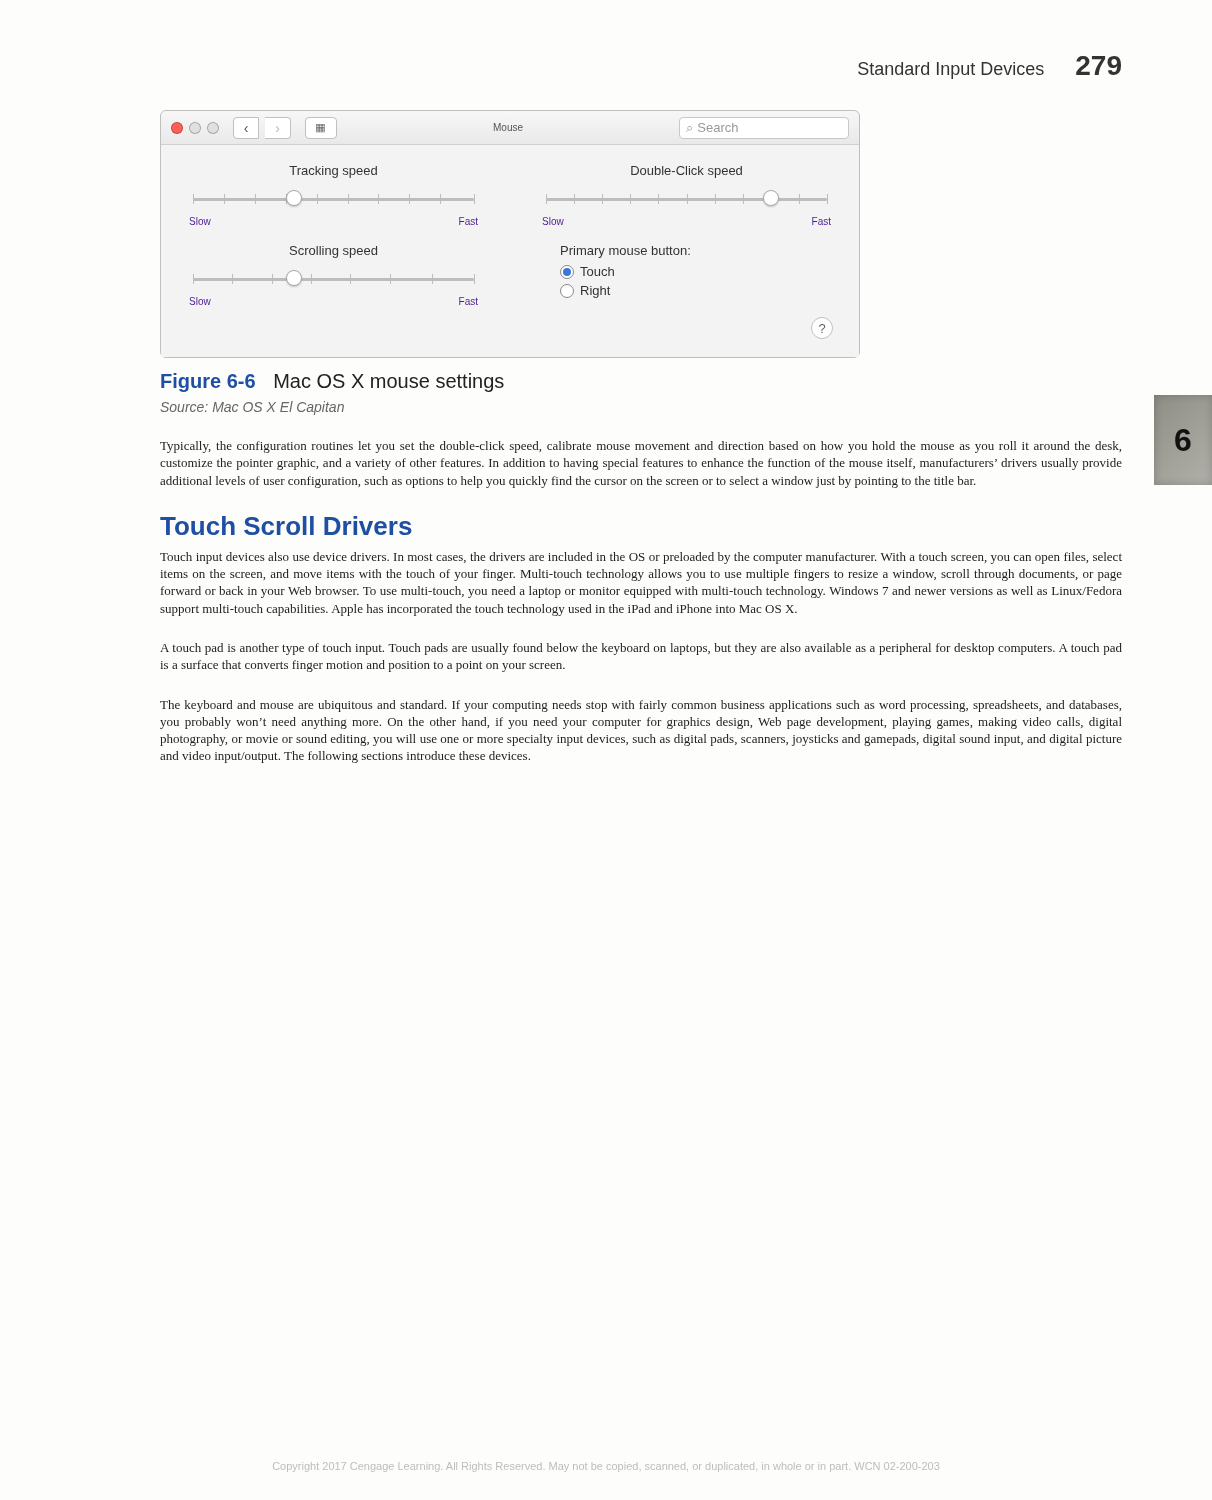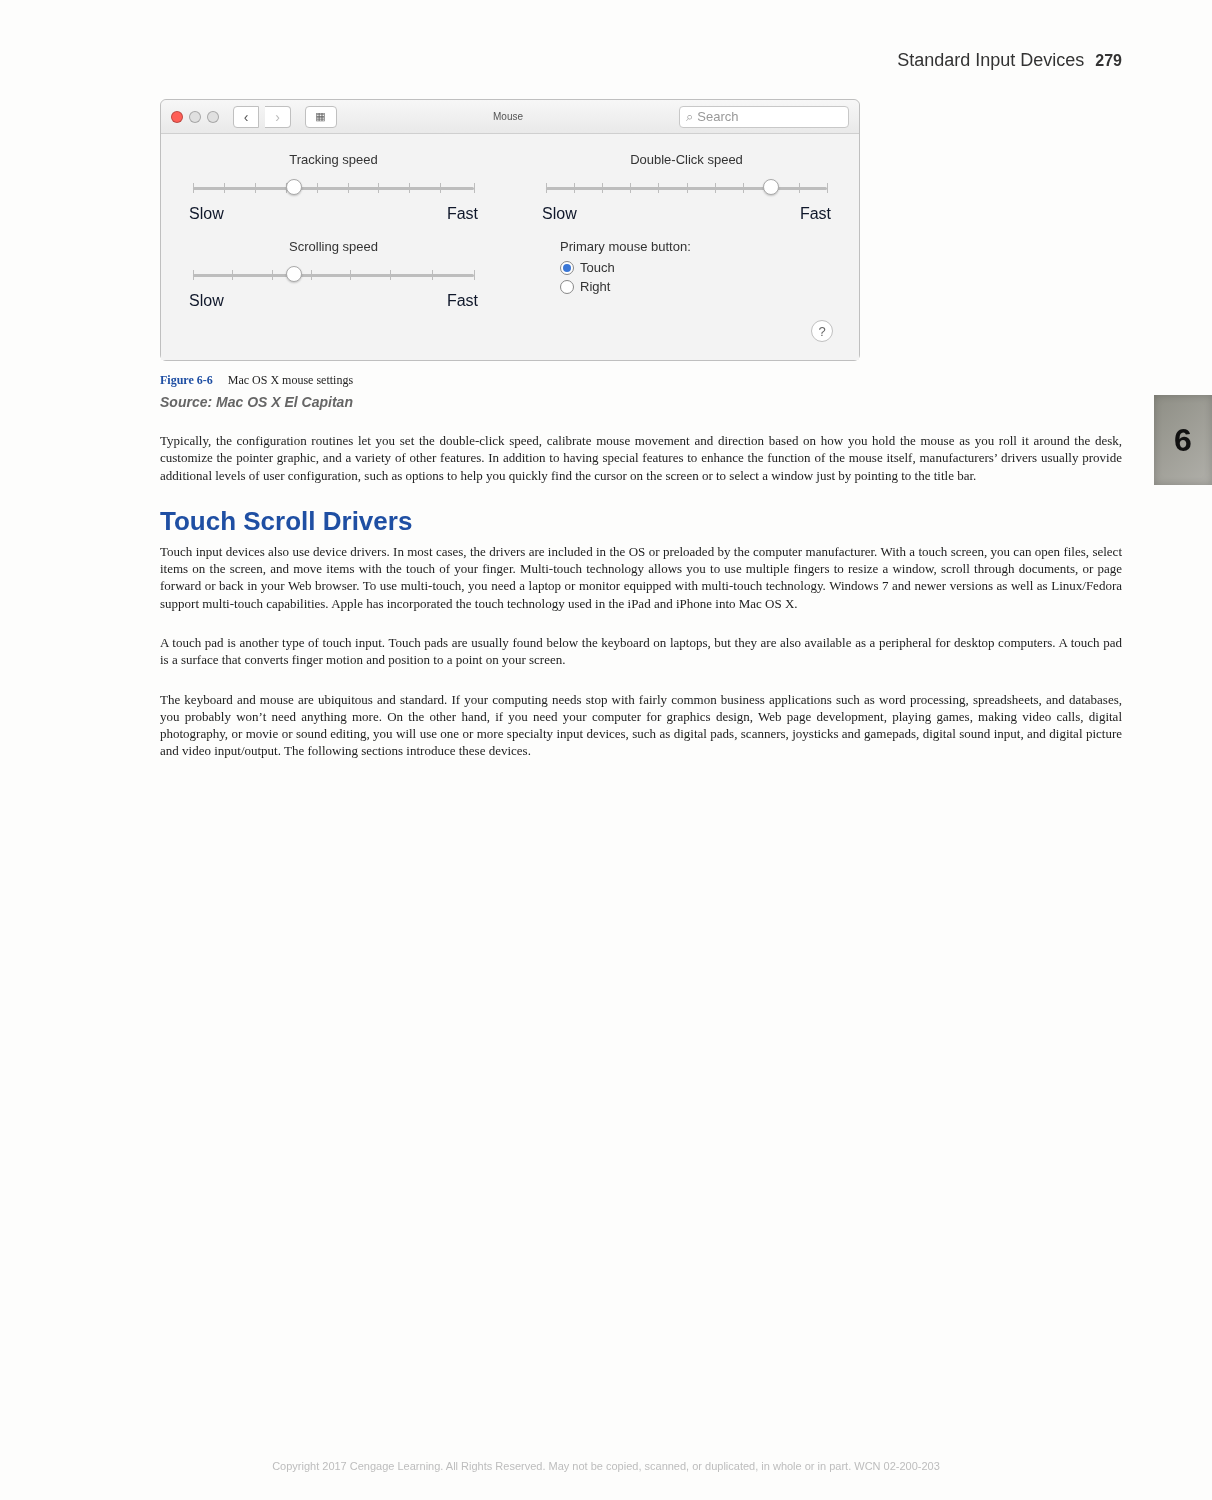--- a/index.html
+++ b/index.html
@@ -14,21 +14,21 @@
   .page {
     padding: 50px 90px 40px 160px;
   }
   .running-head {
     text-align: right;
     font-family: Arial, Helvetica, sans-serif;
     font-size: 18px;
     color: #333;
     margin-bottom: 28px;
   }
-  .running-head .pnum { font-weight: bold; margin-left: 6px; font-size: 16px;}
+  .running-head .pnum { font-weight: bold; margin-left: 26px; font-size: 28px;}
   .chapter-tab {
     position: absolute;
     right: 0;
     top: 395px;
     width: 58px;
     height: 90px;
     background: linear-gradient(135deg,#8e8e85,#b1b0aa);
     display: flex;
     align-items: center;
     justify-content: center;
@@ -92,36 +92,36 @@
   .track {
     position:absolute; top:14px; left:0; right:0; height:3px;
     background:#bdbdbd; border-radius:2px;
   }
   .tick { position:absolute; top:10px; width:1px; height:10px; background:#bdbdbd;}
   .thumb {
     position:absolute; top:6px; width:16px; height:16px; margin-left:-8px;
     border-radius:50%; background:#fff; border:1px solid #aaa;
     box-shadow:0 1px 2px rgba(0,0,0,.2); cursor:pointer;
   }
-  .slbl { display:flex; justify-content:space-between; font-size:16px; color:#0f172a; padding:0 2px;}
+  .slbl { display:flex; justify-content:space-between; font-size:10px; color:#4c1d95; padding:0 2px;}
   .radio-row { display:flex; align-items:center; gap:6px; font-size:13px; margin:4px 0 2px 20px;}
   .radio {
     width:14px;height:14px;border-radius:50%;border:1px solid #888;background:#fff;
     display:inline-flex;align-items:center;justify-content:center; cursor:pointer;
   }
   .radio.sel::after{content:"";width:8px;height:8px;border-radius:50%;background:#3b77d6;}
   .helpbtn {
     margin:10px 0 8px auto; width:22px;height:22px;border:1px solid #c0c0c0;border-radius:50%;
     background:#fff;display:flex;align-items:center;justify-content:center;font-size:13px;color:#666;
     cursor:pointer;
   }
 
-  .caption { font-family: Liberation Serif, serif; font-size:12px; margin-top:10px;}
+  .caption { font-family: Liberation Sans, sans-serif; font-size:20px; margin-top:10px;}
   .caption b { color:#1f4fa3; font-weight:700; margin-right:12px;}
-  .source { font-family: Arial, Helvetica, sans-serif; font-style: italic; font-size:14px; color:#666; margin:6px 0 22px 0;font-weight:bold;}
+  .source { font-family: Arial, Helvetica, sans-serif; font-style: italic; font-size:14px; color:#666; margin:6px 0 22px 0;}
 
   .body-text { font-size: 13px; line-height: 1.33; text-align: justify; margin-bottom: 22px;}
   h2.sec { font-family: Arial, Helvetica, sans-serif; font-size:26px; font-weight:800; color:#1f4fa3; margin:8px 0 6px 0;}
   .copyright {
     font-family: Arial, Helvetica, sans-serif;
     font-size: 11px; color:#bdbdbd; text-align:center;
     position:absolute; bottom:28px; left:0; right:0;
   }
 </style>
 </head>

